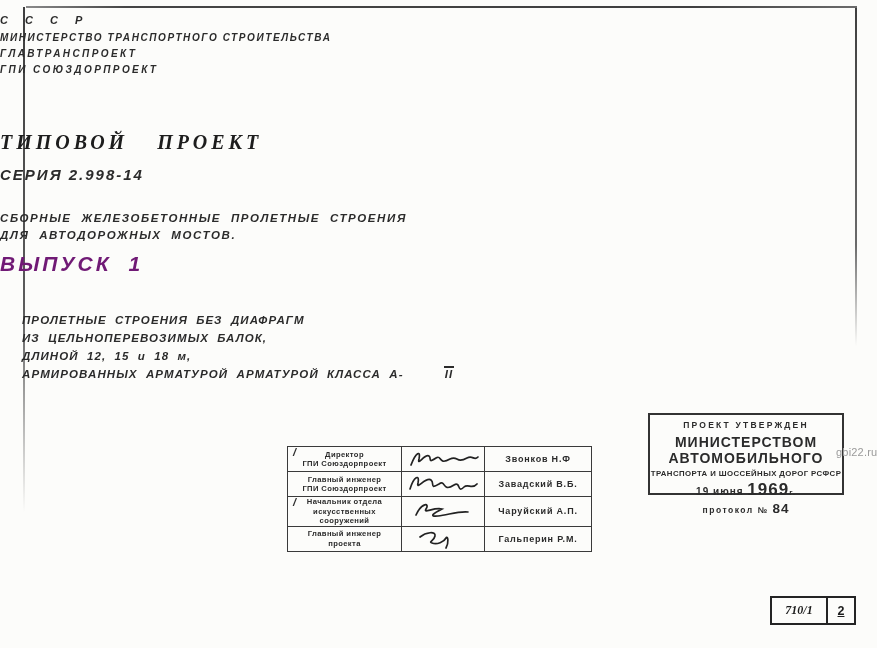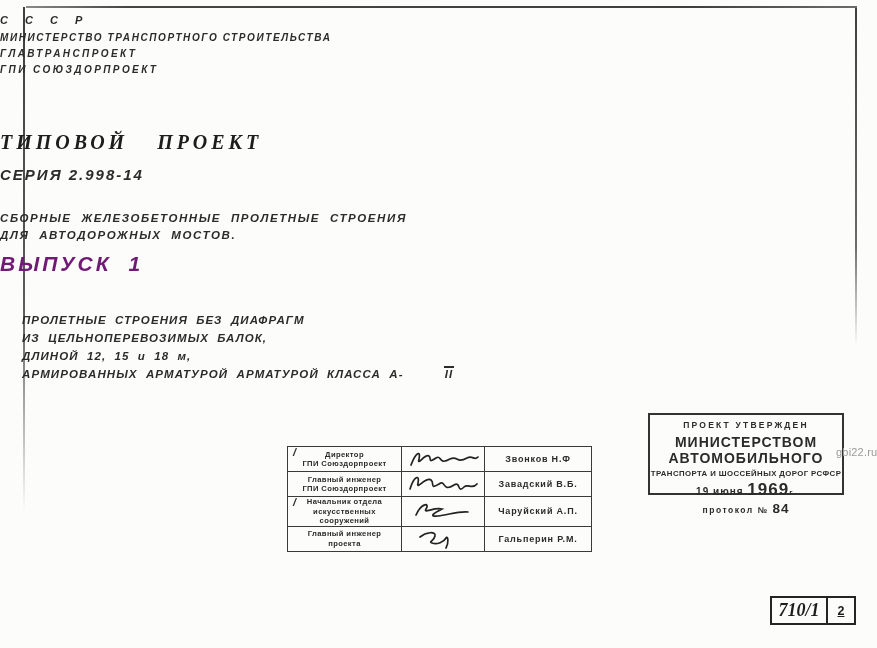--- a/index.html
+++ b/index.html
@@ -61,21 +61,21 @@
   .td-name{width:106px;font-size:9px;font-weight:bold;letter-spacing:.8px;}
   .rowmark{position:absolute;left:5px;top:1px;font-size:11px;font-style:italic;font-weight:bold;}
   .sig-svg{display:block;margin:0 auto;}
 
   
   .city{top:593px;font-size:11px;letter-spacing:2.6px;word-spacing:4px;}
 
   .stampbox{left:770px;top:596px;width:86px;height:29px;border:2px solid #242424;
     box-sizing:border-box;display:flex;background:#fcfcfa;}
   .stamp-doc{flex:0 0 54px;border-right:2px solid #242424;display:flex;align-items:center;
-    justify-content:center;font-size:18px;font-weight:bold;font-style:italic;
+    justify-content:center;font-size:12px;font-weight:bold;font-style:italic;
     font-family:"Liberation Serif","DejaVu Serif",serif;color:#1d1d1d;}
   .stamp-sheet{flex:1;display:flex;align-items:center;justify-content:center;
     font-size:12.5px;font-weight:bold;text-decoration:underline;color:#1d1d1d;}
 
   .watermark{left:836px;top:446px;font-size:11px;color:#9a9a9a;letter-spacing:.2px;}
 </style>
 </head>
 <body>
 
 <div class="page">

